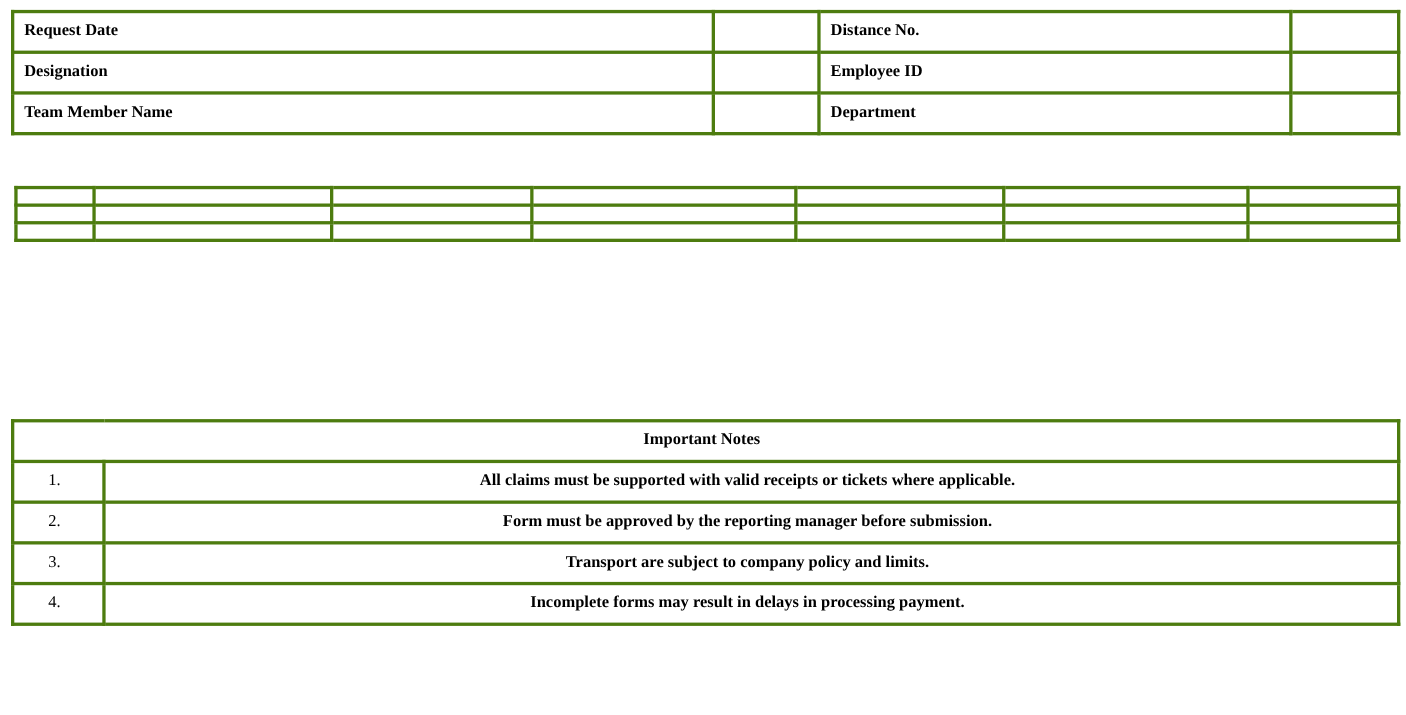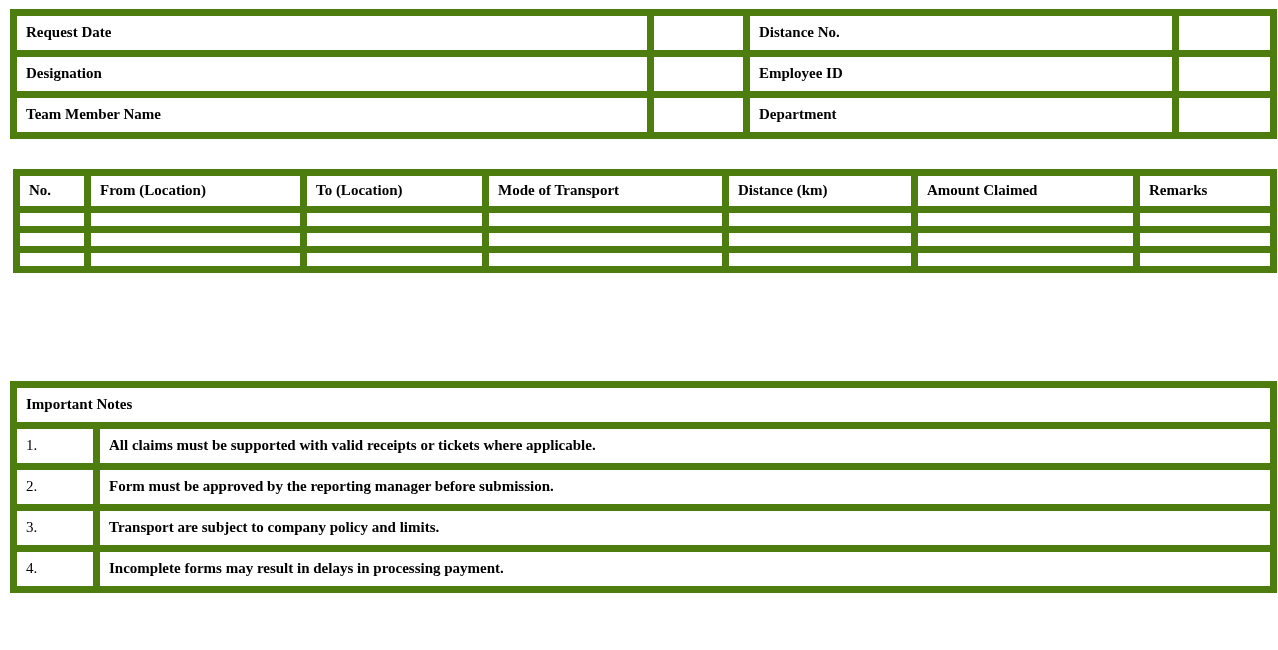--- a/index.html
+++ b/index.html
@@ -21,21 +21,21 @@
     width: 1278px;
     height: 650px;
   }
   table.form-table {
     border-collapse: collapse;
     table-layout: fixed;
     position: absolute;
     background: #ffffff;
   }
   table.form-table td {
-    border: 7px solid #4d7c0f;
+    border: 3px solid #4d7c0f;
     padding: 0 16px 0 9px;
     vertical-align: middle;
     font-size: 15px;
     line-height: 1.15;
     overflow: hidden;
     white-space: nowrap;
   }
   td.label {
     font-weight: bold;
   }
@@ -90,20 +90,21 @@
     width: 1260px;
   }
   #approval-table td {
     height: 34px;
   }
   
   #notes-table {
     left: 10px;
     top: 381px;
     width: 1260px;
+    text-align: center;
   }
   #notes-table td {
     height: 34px;
   }
 </style>
 </head>
 <body>
 
 <div class="page">
 
@@ -141,29 +142,20 @@
       <col style="width:71px">
       <col style="width:216px">
       <col style="width:182px">
       <col style="width:240px">
       <col style="width:189px">
       <col style="width:222px">
       <col style="width:137px">
     </colgroup>
     <tbody>
       <tr>
-        <td class="col-head">No.</td>
-        <td class="col-head">From (Location)</td>
-        <td class="col-head">To (Location)</td>
-        <td class="col-head">Mode of Transport</td>
-        <td class="col-head">Distance (km)</td>
-        <td class="col-head">Amount Claimed</td>
-        <td class="col-head">Remarks</td>
-      </tr>
-      <tr>
         <td class="blank entry-cell"></td>
         <td class="blank entry-cell"></td>
         <td class="blank entry-cell"></td>
         <td class="blank entry-cell"></td>
         <td class="blank entry-cell"></td>
         <td class="blank entry-cell"></td>
         <td class="blank entry-cell"></td>
       </tr>
       <tr>
         <td class="blank entry-cell"></td>

